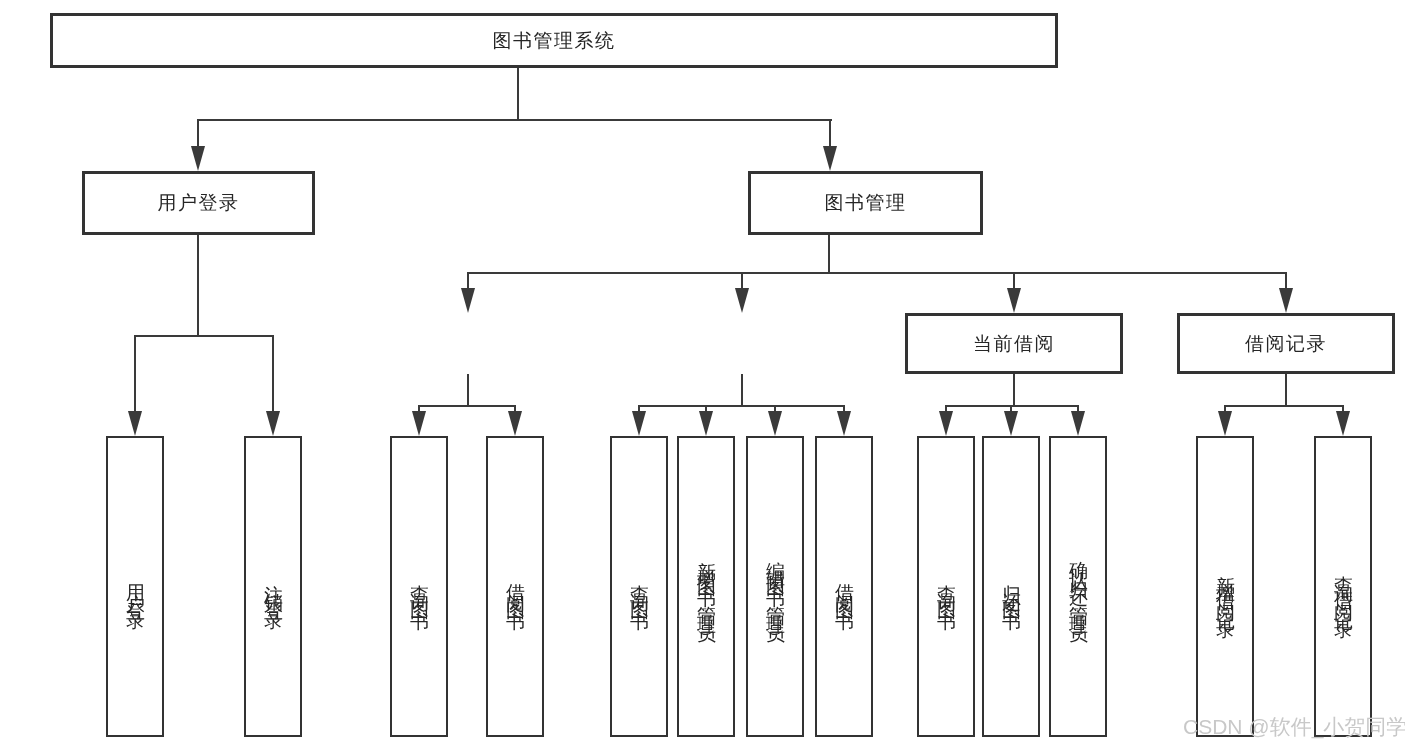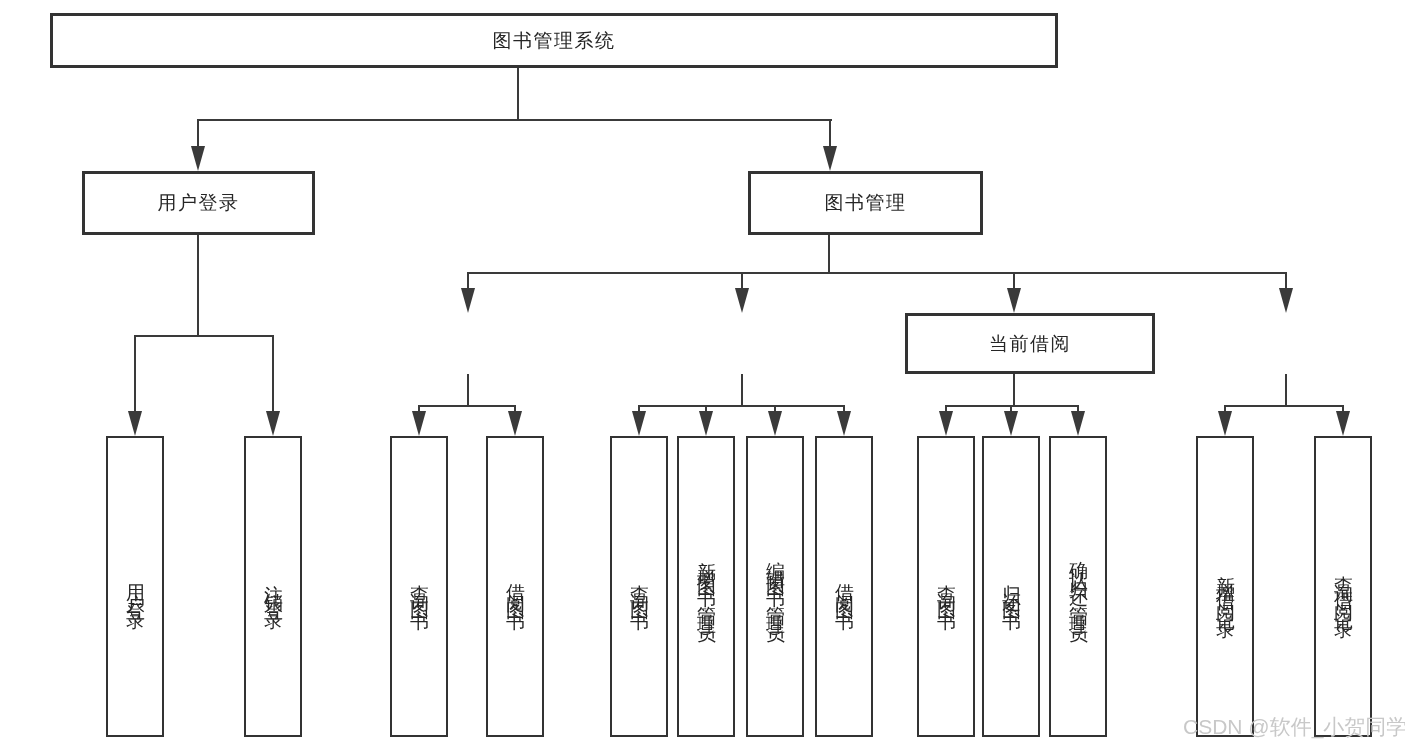--- a/index.html
+++ b/index.html
@@ -48,24 +48,27 @@
   <div class="hbox" style="left:82px; top:171px; width:233px; height:64px;">
     <span>用户登录</span>
   </div>
 
   <div class="hbox" style="left:712px; top:171px; width:235px; height:64px;margin-left:36px;">
     <span>图书管理</span>
   </div>
 
 
 
-  <div class="hbox" style="left:905px; top:313px; width:250px; height:61px;">
+  <div class="hbox" style="left:905px; top:313px; width:218px; height:61px;">
     <span>当前借阅</span>
   </div>
 
+  <div class="hbox" style="left:1177px; top:313px; width:218px; height:61px;">
+    <span>借阅记录</span>
+  </div>
 
   <div class="leaf" style="left:106px;">
     <span>用户登录</span>
   </div>
   <div class="leaf" style="left:244px;">
     <span>注销登录</span>
   </div>
 
   <div class="leaf" style="left:390px;">
     <span>查询图书</span>

